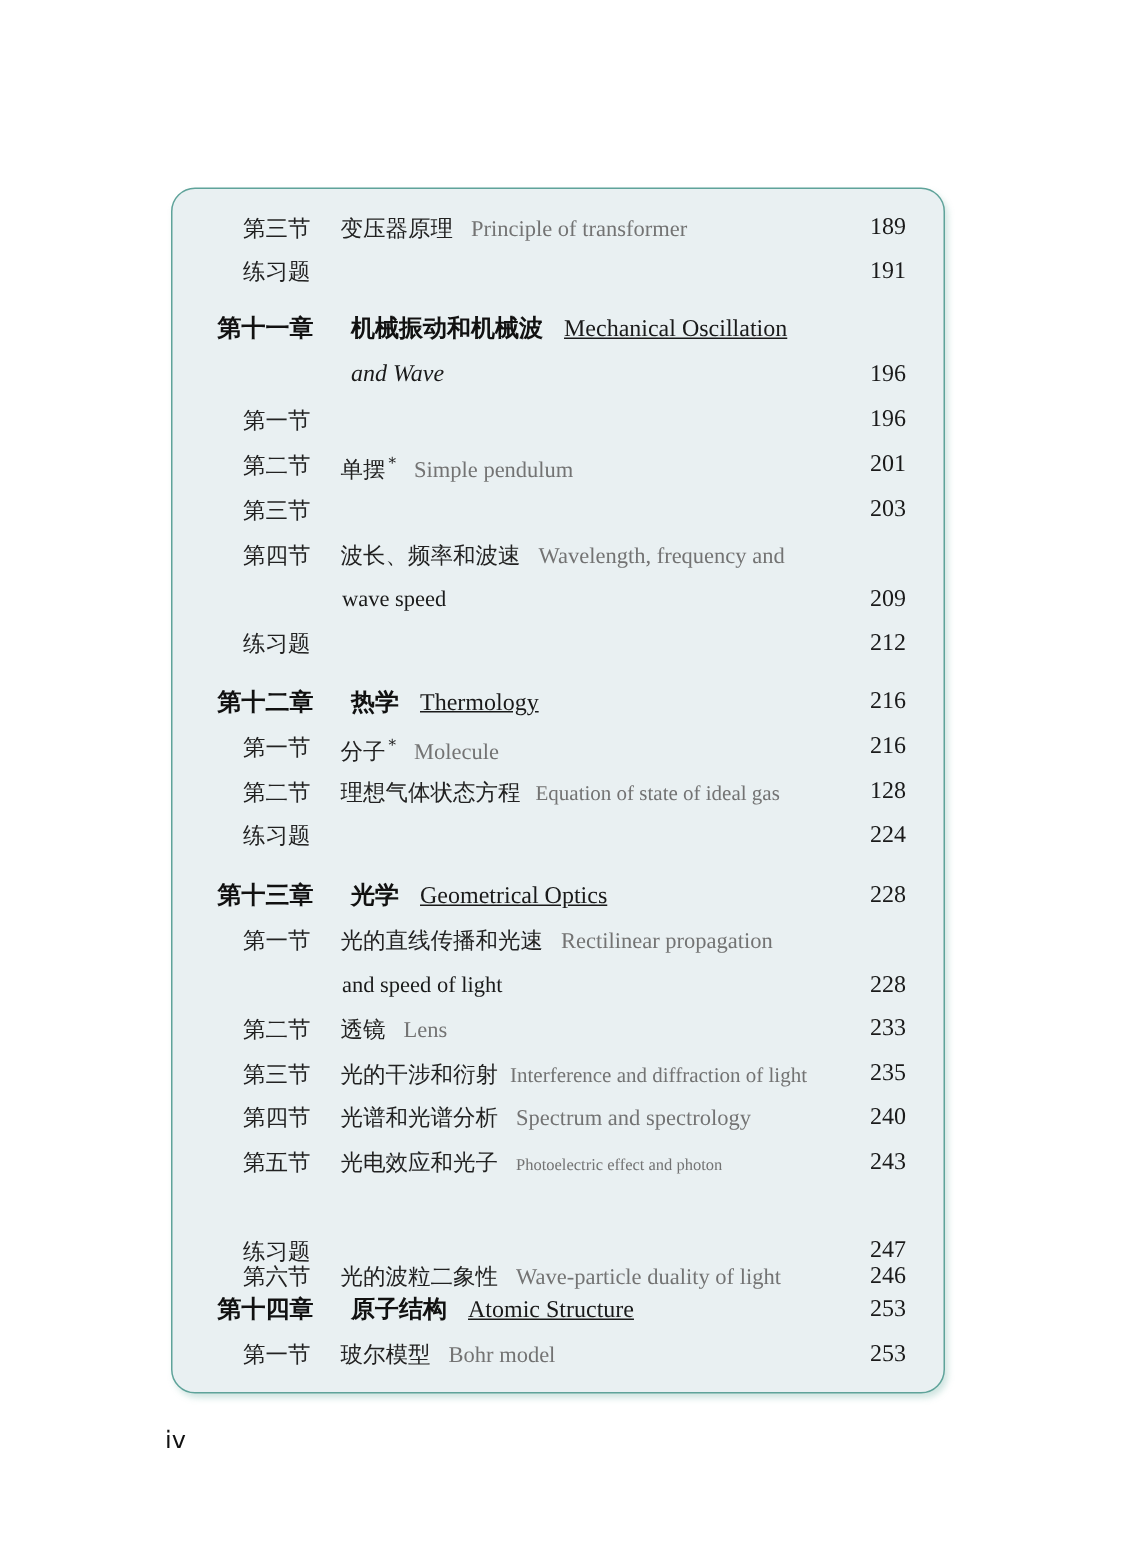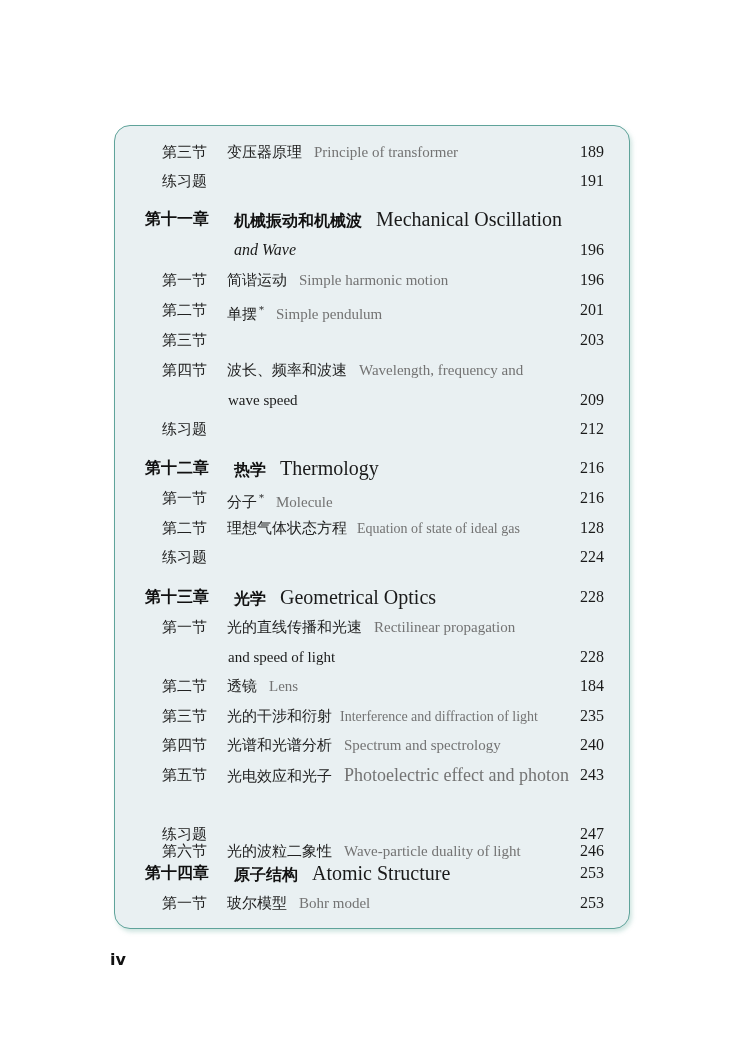--- a/index.html
+++ b/index.html
@@ -14,26 +14,26 @@
     box-sizing: border-box;
   }
   .row { position: absolute; left: 0; width: 750px; height: 26px; line-height: 26px; font-size: 15px; white-space: nowrap; }
   .sec-label { position: absolute; left: 162px; font-family: "DejaVu Sans", "Liberation Sans", sans-serif; font-size: 15px; color: #222; }
   .ch-label { position: absolute; left: 145px; font-family: "DejaVu Sans", "Liberation Sans", sans-serif; font-weight: bold; font-size: 16px; color: #111; }
   .cn { font-family: "DejaVu Sans", "Liberation Sans", sans-serif; font-size: 15px; color: #222; }
   .cn-bold { font-family: "DejaVu Sans", "Liberation Sans", sans-serif; font-weight: bold; font-size: 16px; color: #111; }
   .title { position: absolute; left: 227px; }
   .title-ch { position: absolute; left: 234px; }
   .en { font-family: "Liberation Serif", "DejaVu Serif", serif; font-size: 15px; margin-left: 12px; color: #737373; }
-  .en-ch { font-family: "Liberation Serif", "DejaVu Serif", serif; font-size: 20px; margin-left: 14px; color: #1a1a1a; }
+  .en-ch { font-family: "Liberation Serif", "DejaVu Serif", serif; font-size: 16px; margin-left: 14px; color: #1a1a1a; text-decoration: underline; }
   .cont { position: absolute; left: 228px; font-family: "Liberation Serif", "DejaVu Serif", serif; font-size: 15px; }
   .cont-ch { position: absolute; left: 234px; font-family: "Liberation Serif", "DejaVu Serif", serif; font-size: 16px; font-style: italic; }
   .page { position: absolute; right: 146px; font-family: "Liberation Serif", "DejaVu Serif", serif; font-size: 16px; text-align: left; }
   sup.star { font-size: 10px; vertical-align: 6px; margin-left: 2px; }
-  .folio { position: absolute; left: 110px; top: 950px; font-family: "DejaVu Sans", "Liberation Sans", sans-serif; font-weight: bold; font-size: 16px; color: #111; }
+  .folio { position: absolute; left: 110px; top: 950px; font-family: "DejaVu Sans", "Liberation Sans", sans-serif; font-weight: normal; font-size: 16px; color: #111; }
 </style>
 </head>
 <body>
 
 <div class="toc-box"></div>
 
 <div class="row" style="top:139px">
   <span class="sec-label">第三节</span>
   <span class="title"><span class="cn">变压器原理</span><span class="en">Principle of transformer</span></span>
   <span class="page">189</span>
@@ -49,21 +49,20 @@
   <span class="title-ch"><span class="cn-bold">机械振动和机械波</span><span class="en-ch">Mechanical Oscillation</span></span>
 </div>
 
 <div class="row" style="top:237px">
   <span class="cont-ch">and Wave</span>
   <span class="page">196</span>
 </div>
 
 <div class="row" style="top:267px">
   <span class="sec-label">第一节</span>
-  <span class="title"><span class="cn">简谐运动</span><span class="en">Simple harmonic motion</span></span>
   <span class="page">196</span>
 </div>
 
 <div class="row" style="top:297px">
   <span class="sec-label">第二节</span>
   <span class="title"><span class="cn">单摆</span><sup class="star">*</sup><span class="en">Simple pendulum</span></span>
   <span class="page">201</span>
 </div>
 
 <div class="row" style="top:327px">
@@ -121,38 +120,38 @@
 </div>
 
 <div class="row" style="top:644px">
   <span class="cont">and speed of light</span>
   <span class="page">228</span>
 </div>
 
 <div class="row" style="top:673px">
   <span class="sec-label">第二节</span>
   <span class="title"><span class="cn">透镜</span><span class="en">Lens</span></span>
-  <span class="page">184</span>
+  <span class="page">233</span>
 </div>
 
 <div class="row" style="top:703px">
   <span class="sec-label">第三节</span>
   <span class="title"><span class="cn">光的干涉和衍射</span><span class="en" style="font-size:14px;margin-left:8px">Interference and diffraction of light</span></span>
   <span class="page">235</span>
 </div>
 
 <div class="row" style="top:732px">
   <span class="sec-label">第四节</span>
   <span class="title"><span class="cn">光谱和光谱分析</span><span class="en">Spectrum and spectrology</span></span>
   <span class="page">240</span>
 </div>
 
 <div class="row" style="top:762px">
   <span class="sec-label">第五节</span>
-  <span class="title"><span class="cn">光电效应和光子</span><span class="en" style="font-size:18px">Photoelectric effect and photon</span></span>
+  <span class="title"><span class="cn">光电效应和光子</span><span class="en" style="font-size:11px">Photoelectric effect and photon</span></span>
   <span class="page">243</span>
 </div>
 
 <div class="row" style="top:838px">
   <span class="sec-label">第六节</span>
   <span class="title"><span class="cn">光的波粒二象性</span><span class="en">Wave-particle duality of light</span></span>
   <span class="page">246</span>
 </div>
 
 <div class="row" style="top:821px">

